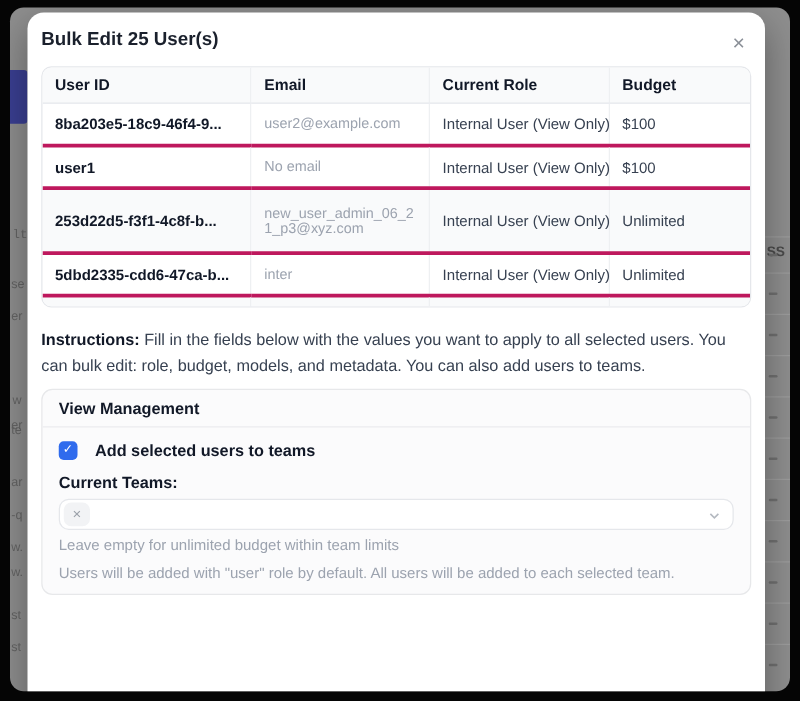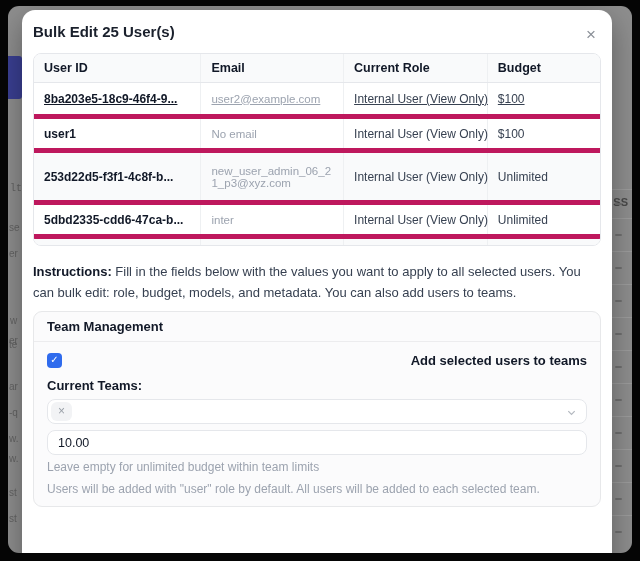--- a/index.html
+++ b/index.html
@@ -48,23 +48,23 @@
   .table-wrap {
     margin-top:12px; height:193px; overflow:hidden;
     border:1px solid #e5e7eb; border-radius:8px; background:#fff;
   }
   table { width:100%; border-collapse:collapse; table-layout:fixed; }
   col.c1{width:29.5%} col.c2{width:25.2%} col.c3{width:25.4%} col.c4{width:19.9%}
   th {
     background:#f9fafb; text-align:left; font-size:12.5px; font-weight:700; color:#111827;
     padding:7px 10px; height:28px; border-bottom:1px solid #e5e7eb;
   }
-  td { font-size:12px; padding:7px 10px; color:#374151; border-top:5px solid #be185d; vertical-align:middle; }
+  td { font-size:12px; padding:7px 10px; color:#374151; border-top:3px solid #be185d; vertical-align:middle; }
   th + th, td + td { border-left:1px solid #eef0f2; }
-  tr:first-child td { border-top:none;text-decoration:underline; }
+  tr:first-child td { border-top:none; }
   td.uid { font-weight:700; color:#111827; white-space:nowrap; overflow:hidden; }
   td.email { color:#9ca3af; font-size:11.5px; word-break:break-all; }
   td.role, td.budget { white-space:nowrap; }
   tr.r1 { height:34px; } tr.r2 { height:34px; } tr.r3 { height:52px; } tr.r4 { height:34px; } tr.r5 { height:52px; }
   tr.zebra td { background:#f9fafb; }
 
   
   .instructions { margin-top:15px; font-size:13px; line-height:21px; color:#374151; }
   .instructions b { color:#111827; }
 
@@ -72,21 +72,21 @@
   .panel {
     margin-top:8px; border:1px solid #e7e8ea; border-radius:9px; background:#fbfbfc;
     overflow:hidden;
   }
   .panel-header {
     padding:6px 13px; border-bottom:1px solid #ececee;
     font-size:13px; font-weight:700; color:#111827; line-height:18px;
     height:30px; display:flex; align-items:center;
   }
   .panel-body { padding:10px 13px 10px 13px; }
-  .cb-row { display:flex; align-items:center; gap:0; height:16px;justify-content:space-between; }
+  .cb-row { display:flex; align-items:center; gap:14px; height:16px; }
   .checkbox {
     width:15px; height:15px; border-radius:4px; background:#2f6bed;
     display:flex; align-items:center; justify-content:center; flex:0 0 15px;
     cursor:pointer;
   }
   .checkbox::after { content:"✓"; color:#fff; font-size:10px; font-weight:700; line-height:10px; }
   .cb-label { font-size:13px; font-weight:600; color:#111827; }
   .field-label { margin-top:10px; font-size:13px; font-weight:700; color:#111827; line-height:15px; }
   .select-control {
     margin-top:6px; height:25px; background:#fff; border:1px solid #e5e7eb; border-radius:8px;
@@ -203,37 +203,36 @@
           </tr>
         </tbody>
       </table>
     </div>
 
     <div class="instructions">
       <b>Instructions:</b><span> Fill in the fields below with the values you want to apply to all selected users. You can bulk edit: role, budget, models, and metadata. You can also add users to teams.</span>
     </div>
 
     <div class="panel">
-      <div class="panel-header">Team Management</div>
+      <div class="panel-header">View Management</div>
       <div class="panel-body">
         <div class="cb-row">
           <span class="checkbox"></span>
           <span class="cb-label">Add selected users to teams</span>
         </div>
 
         <div class="field-label">Current Teams:</div>
         <div class="select-control">
           <span class="team-tag">
             <span class="tag-x">×</span>
           </span>
           <svg class="chevron" viewBox="0 0 12 12" fill="none" stroke="currentColor" stroke-width="1.4">
               <polyline points="2.5,4.5 6,8 9.5,4.5"></polyline>
             </svg>
         </div>
 
-        <input class="budget-input" type="text" value="10.00" style="">
         <div class="helper">Leave empty for unlimited budget within team limits</div>
 
         <div class="footer-note">Users will be added with "user" role by default. All users will be added to each selected team.</div>
       </div>
     </div>
   </div>
 </div>
 
 </body></html>

